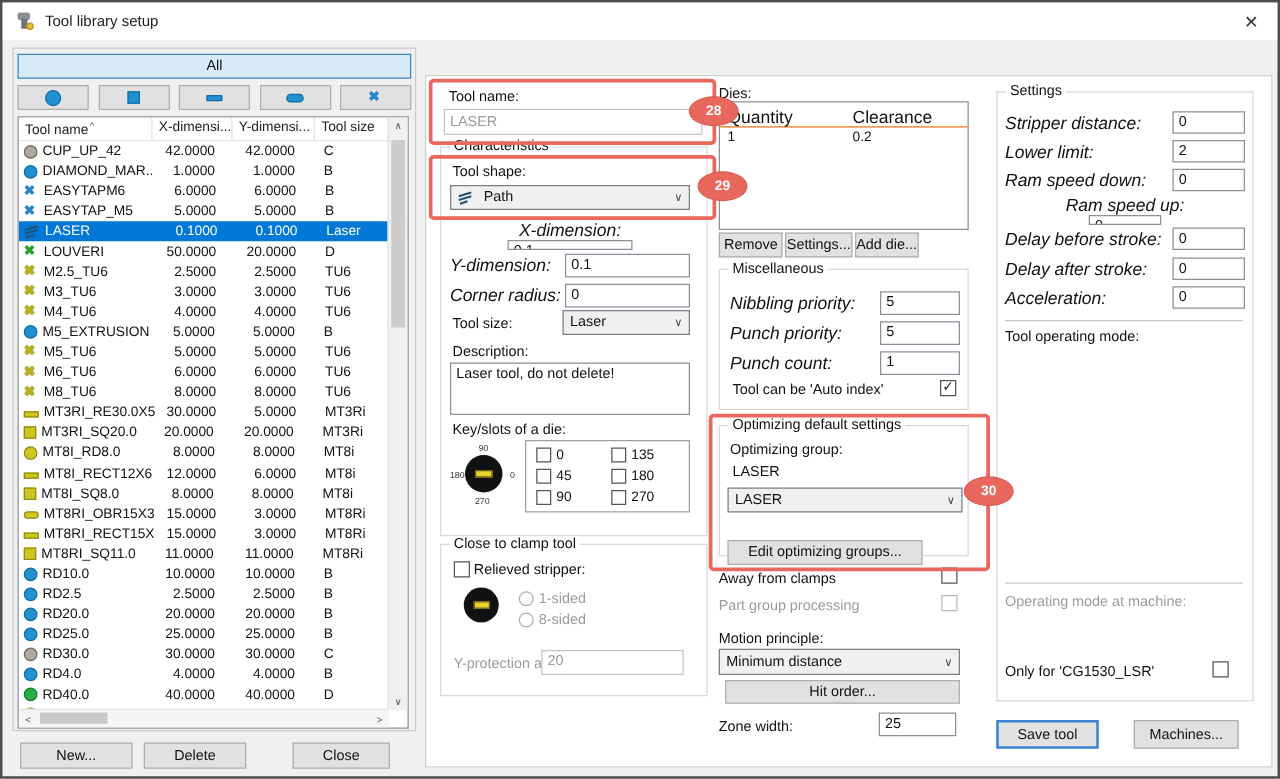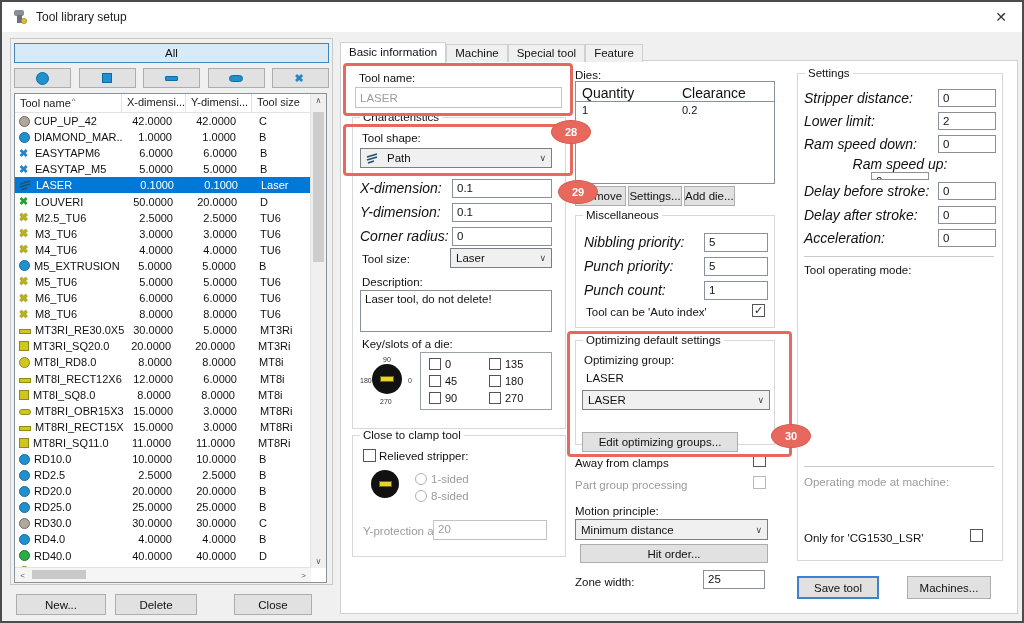--- a/index.html
+++ b/index.html
@@ -92,21 +92,21 @@
   .frow .flabel{flex:1;font-size:14px;white-space:nowrap;font-style:italic;}
   
   .die{position:relative;}
   .die .die-circle{position:absolute;background:#111;border-radius:50%;}
   .die .die-slot{position:absolute;background:#e8d22c;border:1px solid #6e6310;box-sizing:border-box;}
   .die .dlabel{position:absolute;font-size:7px;color:#333;line-height:7px;}
   
   .ann-rect{position:absolute;border:3px solid #e8685e;border-radius:4px;z-index:8;}
   .badge{position:absolute;width:40px;height:24px;border-radius:50%;background:#e8685e;border:1px solid #d85c52;
     color:#fff;font-size:11px;font-weight:bold;display:flex;align-items:center;justify-content:center;
-    box-sizing:border-box;z-index:9;margin-top:43px;}
+    box-sizing:border-box;z-index:9;}
 </style>
 </head>
 <body>
 
 <div class="dialog">
 
   <div class="titlebar">
     <span class="app-icon">
       <span class="ai-head"></span>
         <span class="ai-stem"></span>
@@ -363,26 +363,20 @@
       </div>
     </div>
   </div>
 
   <div class="left-buttons">
     <div class="btn" style="left:14px;top:592px;width:90px;">New...</div>
     <div class="btn" style="left:113px;top:592px;width:82px;">Delete</div>
     <div class="btn" style="left:232px;top:592px;width:78px;">Close</div>
   </div>
 
-  <div class="tabstrip">
-      <div class="tab active">Basic information</div>
-      <div class="tab">Machine</div>
-      <div class="tab">Special tool</div>
-      <div class="tab">Feature</div>
-    </div>
 
   <div class="panel">
 
     <div style="position:absolute;left:18px;top:11px;font-size:11.5px;">Tool name:</div>
     <div class="tbox dim" style="position:absolute;left:14px;top:26px;width:207px;height:21px;line-height:16px;">LASER</div>
 
     <div class="groupbox" style="left:11px;top:56px;width:214px;height:312px;">
       <span class="grouplbl" style="background:#fff;">Characteristics</span>
       <div style="position:absolute;left:9px;top:14px;font-size:11.5px;">Tool shape:</div>
       <div class="combo" style="position:absolute;left:7px;top:30px;width:192px;height:20px;">
@@ -390,21 +384,21 @@
             <span class="tool-icon icon-path">
               <svg width="13" height="11" viewBox="0 0 13 11">
                 <path d="M1 4 L11 1 M1 7 L11 4 M2 10 L8 8" stroke="#23506e" stroke-width="1.6" fill="none"></path>
               </svg>
             </span>
           </span>
         <span>Path</span>
         <span class="chev">∨</span>
       </div>
       <div style="position:absolute;left:7px;top:58px;width:192px;">
-          <div class="frow" style="height: 24px;">
+          <div class="frow" style="height: 24px; flex-direction: column;">
             <span class="flabel">X-dimension:</span>
             <div class="tbox" style="width: 100px; height: 19px;">0.1</div>
           </div>
           <div class="frow" style="height: 24px;">
             <span class="flabel">Y-dimension:</span>
             <div class="tbox" style="width: 100px; height: 19px;">0.1</div>
           </div>
           <div class="frow" style="height: 24px;">
             <span class="flabel">Corner radius:</span>
             <div class="tbox" style="width: 100px; height: 19px;">0</div>

